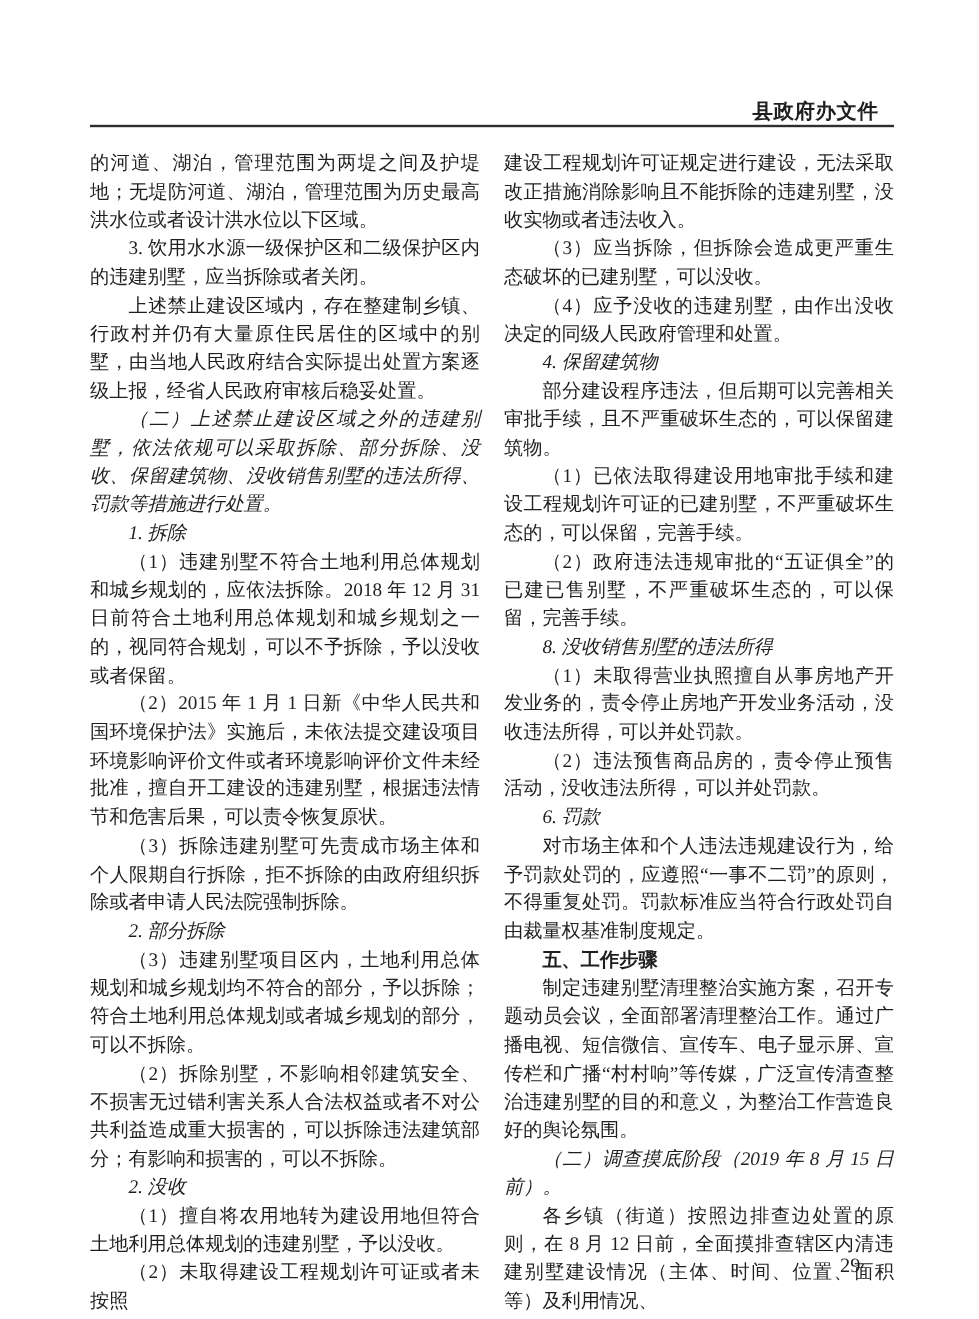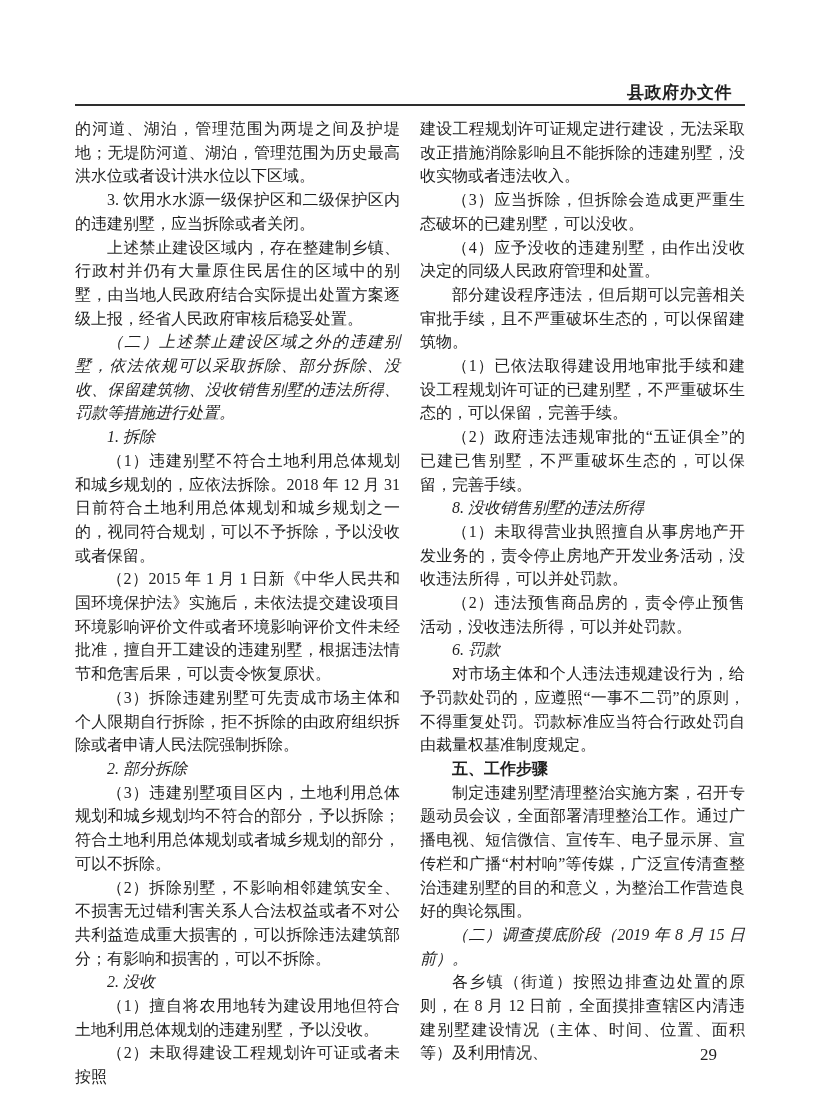--- a/index.html
+++ b/index.html
@@ -45,21 +45,21 @@
   }
   .para {
     margin: 0;
     font-size: 16px;
     line-height: 23.7px;
     text-align: justify;
     text-justify: inter-character;
     text-indent: 2em;
     word-break: break-all;
   }
-  .para.no-indent { text-indent: 0; }
+  .para.no-indent { text-indent: 0; margin-top: 8px; }
   .para.kai {
     font-style: italic;
   }
   .para.heading {
     font-family: "Liberation Sans", "DejaVu Sans", sans-serif;
     font-style: normal;
     font-weight: 700;
   }
   .page-number {
     position: absolute;
@@ -92,20 +92,21 @@
         <p class="para body">（3）违建别墅项目区内，土地利用总体规划和城乡规划均不符合的部分，予以拆除；符合土地利用总体规划或者城乡规划的部分，可以不拆除。</p>
         <p class="para body">（2）拆除别墅，不影响相邻建筑安全、不损害无过错利害关系人合法权益或者不对公共利益造成重大损害的，可以拆除违法建筑部分；有影响和损害的，可以不拆除。</p>
         <p class="para kai">2. 没收</p>
         <p class="para body">（1）擅自将农用地转为建设用地但符合土地利用总体规划的违建别墅，予以没收。</p>
         <p class="para body">（2）未取得建设工程规划许可证或者未按照</p>
       </section>
     <section class="column">
         <p class="para body no-indent">建设工程规划许可证规定进行建设，无法采取改正措施消除影响且不能拆除的违建别墅，没收实物或者违法收入。</p>
         <p class="para body">（3）应当拆除，但拆除会造成更严重生态破坏的已建别墅，可以没收。</p>
         <p class="para body">（4）应予没收的违建别墅，由作出没收决定的同级人民政府管理和处置。</p>
+        <p class="para kai">4. 保留建筑物</p>
         <p class="para body">部分建设程序违法，但后期可以完善相关审批手续，且不严重破坏生态的，可以保留建筑物。</p>
         <p class="para body">（1）已依法取得建设用地审批手续和建设工程规划许可证的已建别墅，不严重破坏生态的，可以保留，完善手续。</p>
         <p class="para body">（2）政府违法违规审批的“五证俱全”的已建已售别墅，不严重破坏生态的，可以保留，完善手续。</p>
         <p class="para kai">8. 没收销售别墅的违法所得</p>
         <p class="para body">（1）未取得营业执照擅自从事房地产开发业务的，责令停止房地产开发业务活动，没收违法所得，可以并处罚款。</p>
         <p class="para body">（2）违法预售商品房的，责令停止预售活动，没收违法所得，可以并处罚款。</p>
         <p class="para kai">6. 罚款</p>
         <p class="para body">对市场主体和个人违法违规建设行为，给予罚款处罚的，应遵照“一事不二罚”的原则，不得重复处罚。罚款标准应当符合行政处罚自由裁量权基准制度规定。</p>
         <p class="para heading">五、工作步骤</p>
         <p class="para body">制定违建别墅清理整治实施方案，召开专题动员会议，全面部署清理整治工作。通过广播电视、短信微信、宣传车、电子显示屏、宣传栏和广播“村村响”等传媒，广泛宣传清查整治违建别墅的目的和意义，为整治工作营造良好的舆论氛围。</p>

